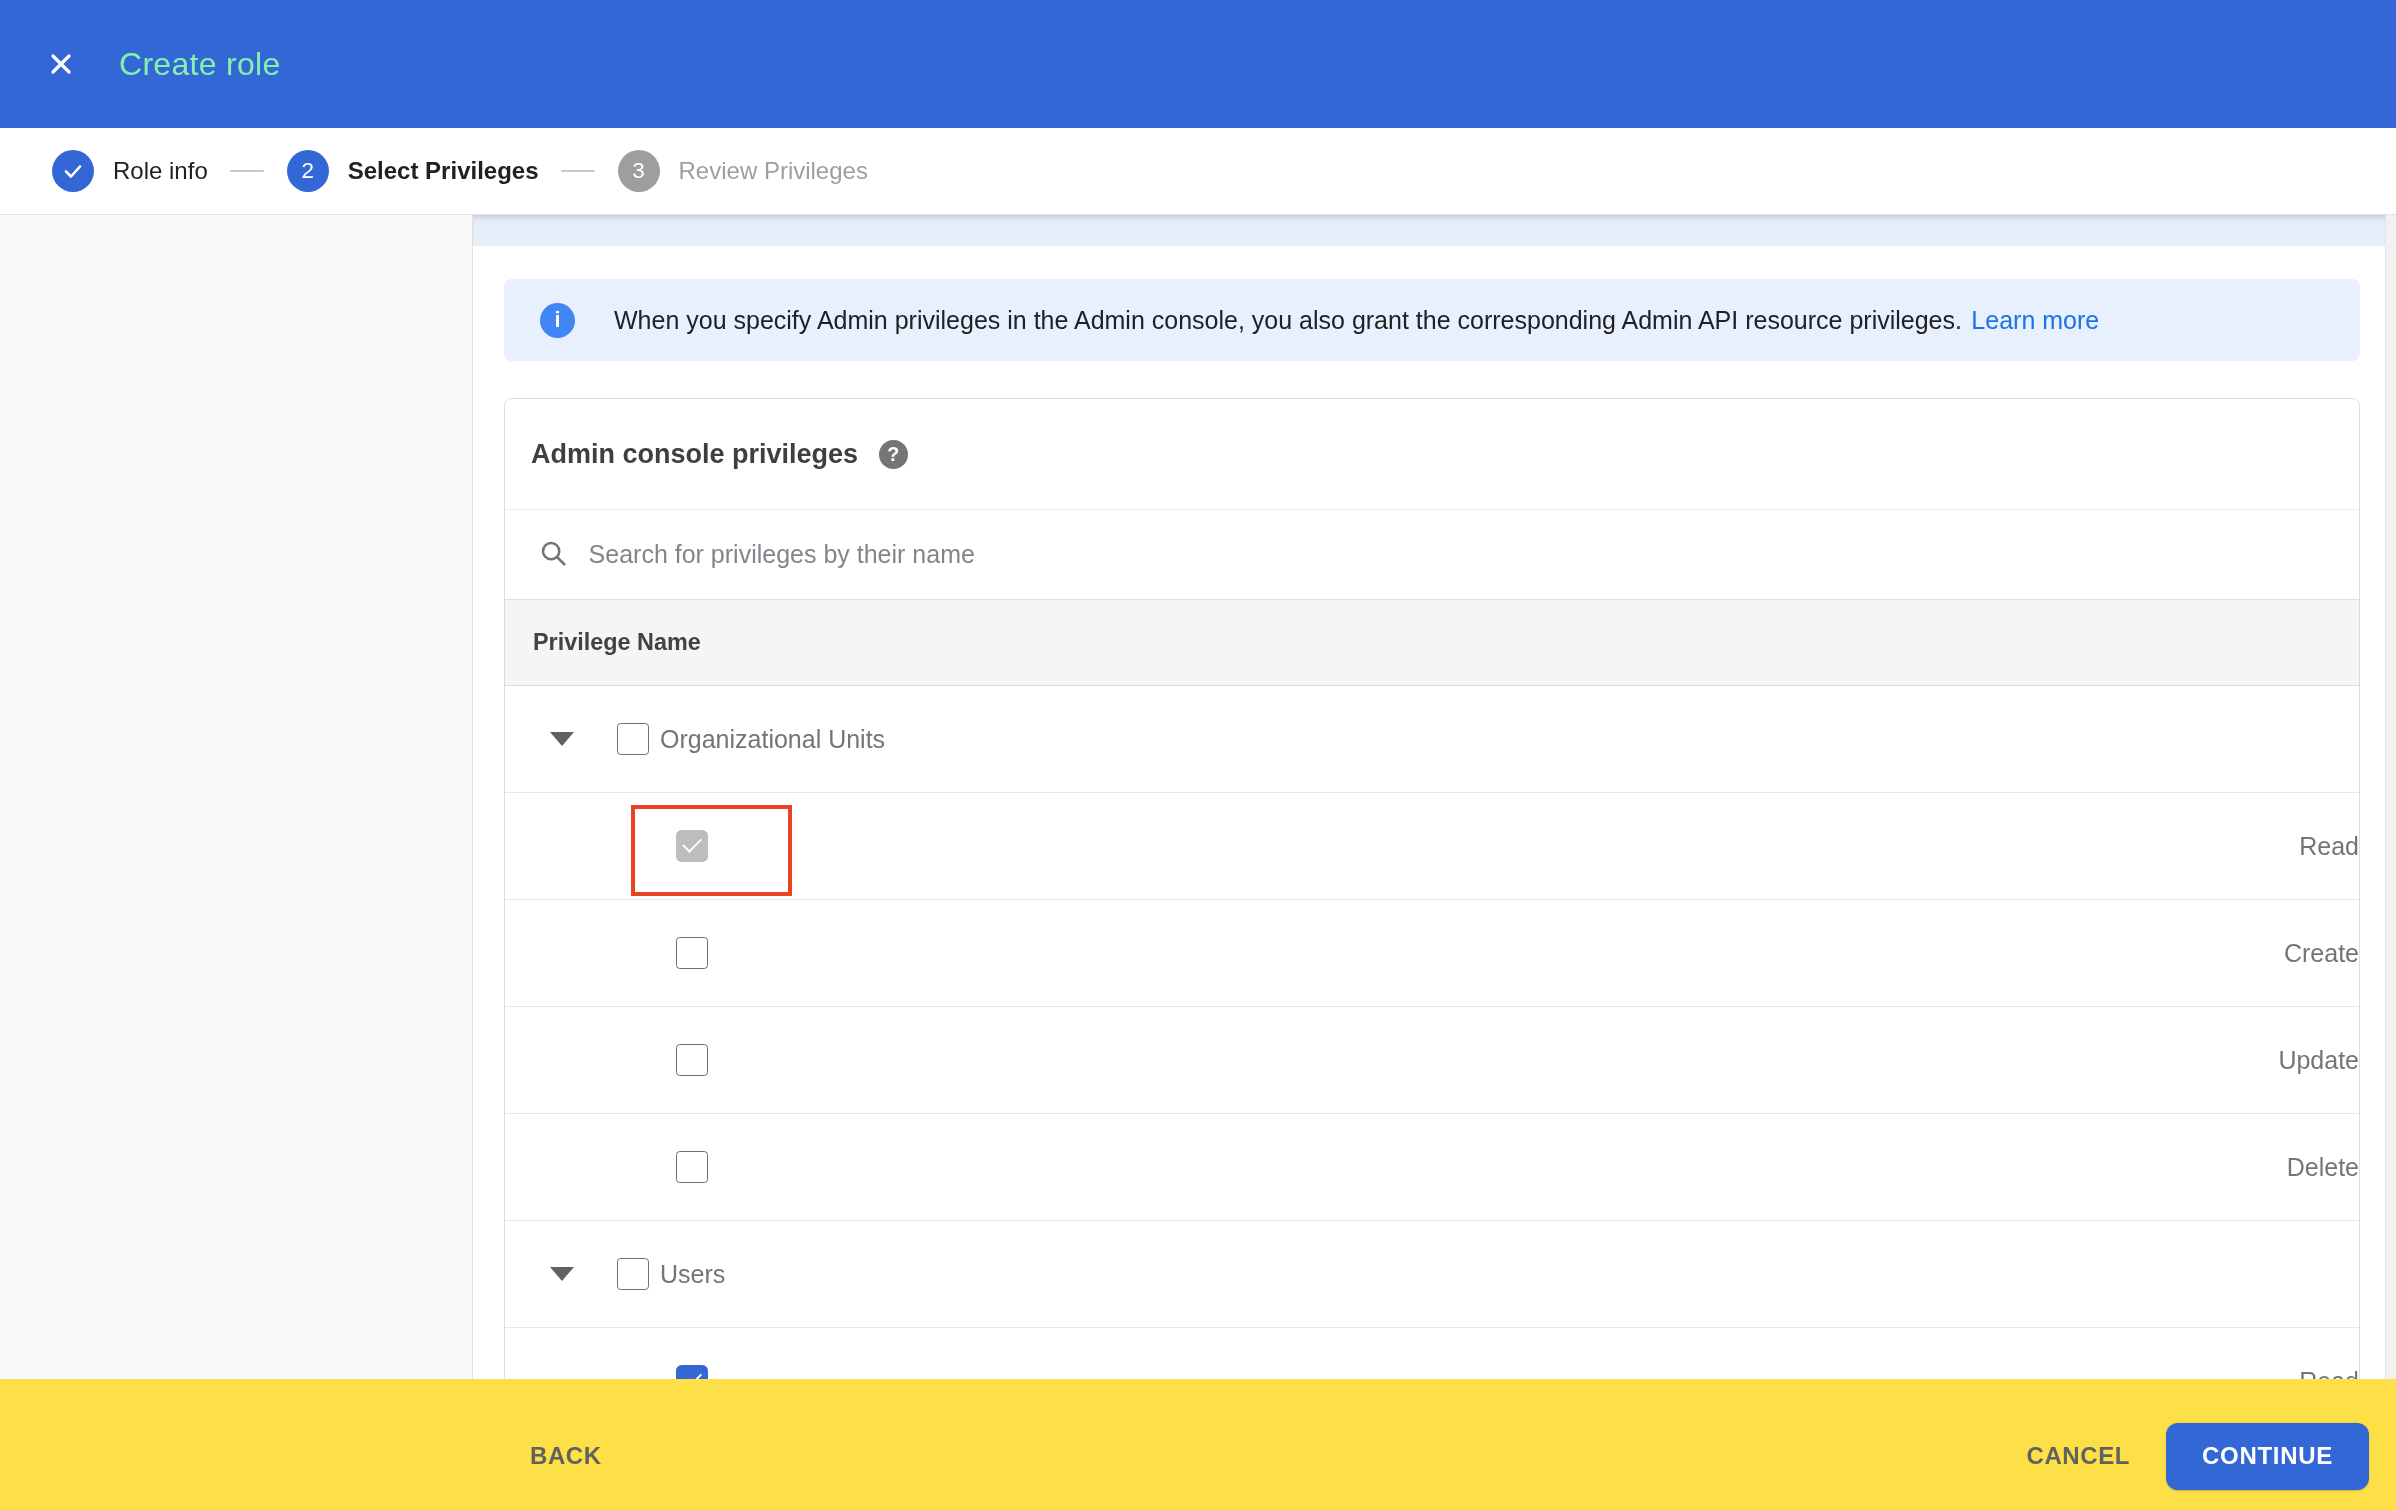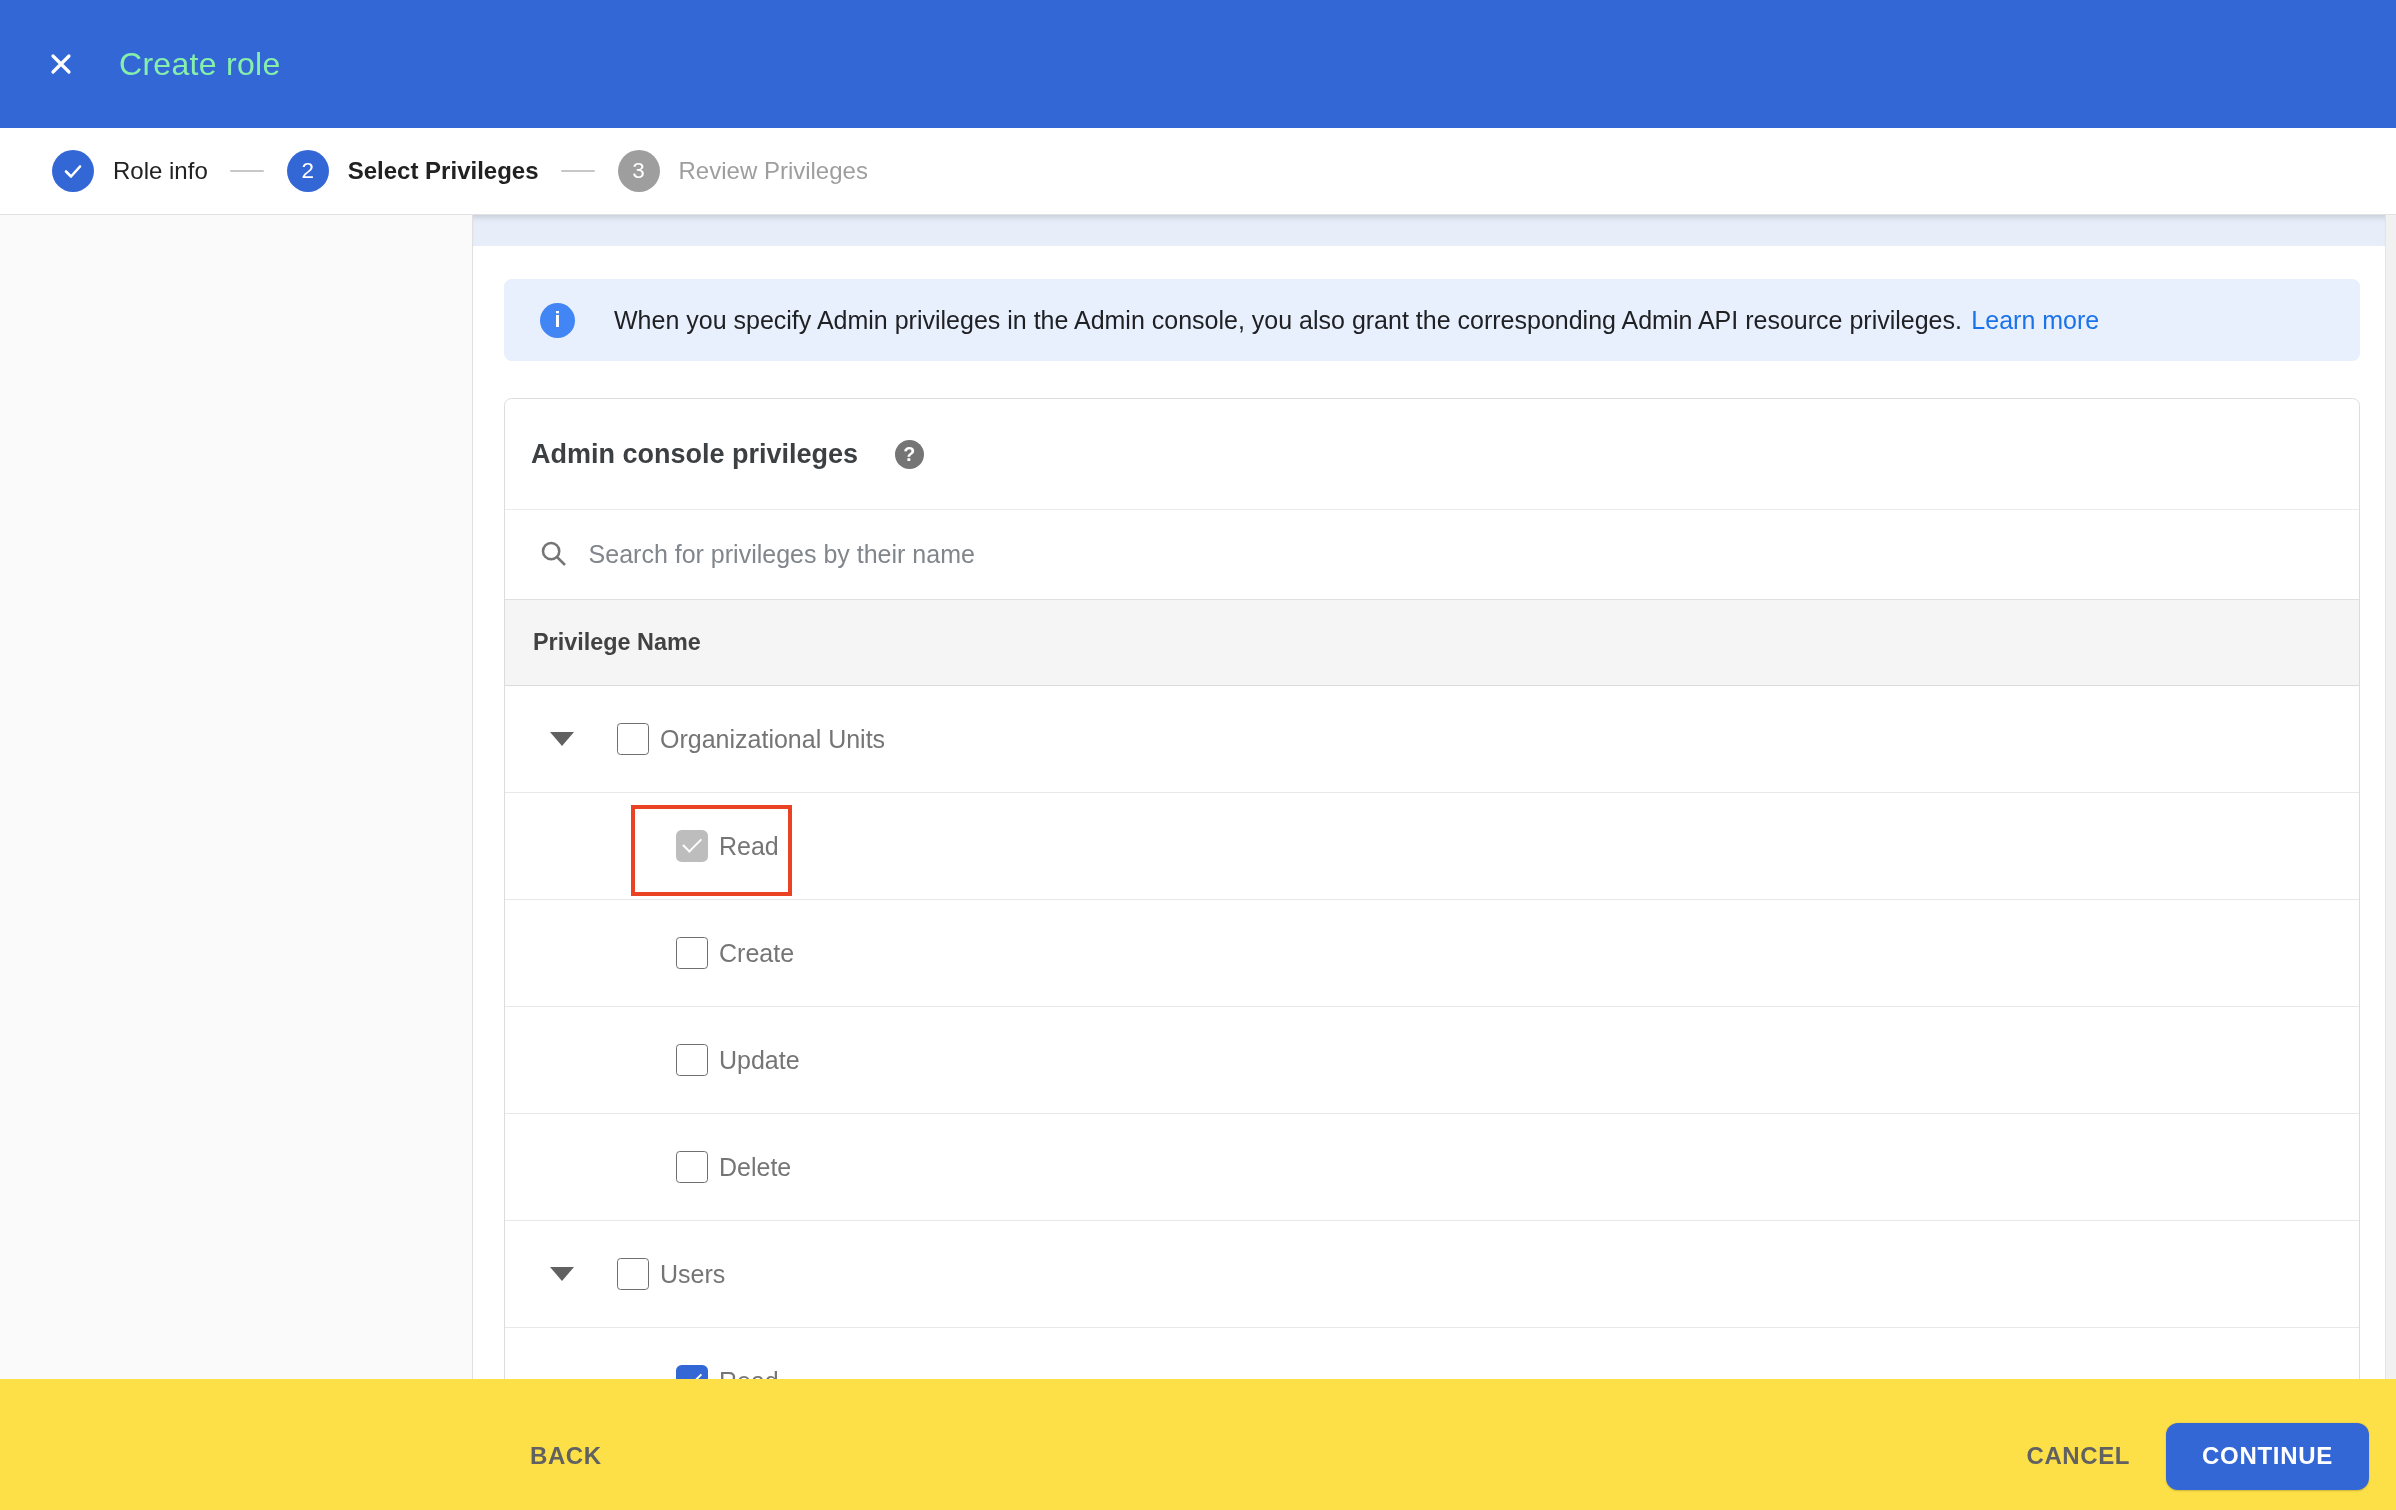--- a/index.html
+++ b/index.html
@@ -31,33 +31,33 @@
   .peek-band { height: 31px; background: #e8eef9; box-shadow: inset 0 6.6px 6.6px -4.7px rgba(60,64,67,0.22); }
 
   
   .banner { margin: 33px 25px 0 31px; height: 82px; background: #e8f0fe; border-radius: 7.5px; display: flex; align-items: center; }
   .banner-icon { width: 35px; height: 35px; border-radius: 50%; background: #4285f4; color: #fff; font-size: 21.5px; font-weight: bold; display: flex; align-items: center; justify-content: center; margin-left: 36px; flex: none; font-style: normal; }
   .banner-text { margin-left: 39px; font-size: 25px; color: #202124; }
   .banner-link { color: #1a73e8; margin-left: 9.4px; cursor: pointer; text-decoration: none; }
 
   
   .card { margin: 37px 25px 0 31px; background: #fff; border: 0.9px solid #dadce0; border-radius: 7.5px; }
-  .card-title-row { height: 111px; display: flex; align-items: center; padding-left: 26px; border-bottom: 0.9px solid #ececec; gap: 16px; }
+  .card-title-row { height: 111px; display: flex; align-items: center; padding-left: 26px; border-bottom: 0.9px solid #ececec; }
   .card-title { font-size: 27px; font-weight: bold; color: #3c4043; }
   .help-icon { width: 29px; height: 29px; border-radius: 50%; background: #757575; color: #fff; font-size: 19.7px; font-weight: bold; display: flex; align-items: center; justify-content: center; margin-left: 20.6px; cursor: pointer; }
 
   .search-row { height: 89px; display: flex; align-items: center; padding-left: 33px; }
   .search-input { border: none; outline: none; background: transparent; font-family: "Liberation Sans", sans-serif; font-size: 25px; color: #424242; margin-left: 20.6px; width: 1031px; }
   .search-input::placeholder { color: #80868b; opacity: 1; }
 
   .table-header { height: 87px; background: #f5f5f5; border-top: 0.9px solid #e0e0e0; border-bottom: 0.9px solid #dcdcdc; display: flex; align-items: center; padding-left: 28px; font-size: 23.4px; font-weight: bold; color: #424242; text-align: right; }
 
   .priv-row { height: 107px; display: flex; align-items: center; border-bottom: 0.9px solid #e8e8e8; position: relative; }
   .priv-row.parent { padding-left: 45px; }
-  .priv-row.child { padding-left: 171px; }
+  .priv-row.child { padding-left: 171px; justify-content: space-between; }
   .caret { width: 0; height: 0; border-left: 12px solid transparent; border-right: 12px solid transparent; border-top: 14px solid #616161; cursor: pointer; flex: none; }
   .priv-row.parent .checkbox { margin-left: 43px; }
   .checkbox { width: 32px; height: 32px; border: 1.9px solid #6f6f6f; border-radius: 3.7px; background: #fff; cursor: pointer; flex: none; position: relative; }
   .checkbox.checked { border: none; border-radius: 5.6px; }
   .checkbox.checked::after { content: ""; position: absolute; left: 6.6px; top: 7.5px; width: 16px; height: 7.5px; border-left: 2.8px solid #fff; border-bottom: 2.8px solid #fff; transform: rotate(-45deg); }
   .checkbox.checked.gray { background: #bdbdbd; }
   .checkbox.checked.blue { background: #3367d6; }
   .priv-label { margin-left: 11px; font-size: 25px; color: #757575; }
   .highlight-box { position: absolute; left: 126px; top: 12px; width: 161px; height: 91px; border: 4.7px solid #ea4324; pointer-events: none; }
 

